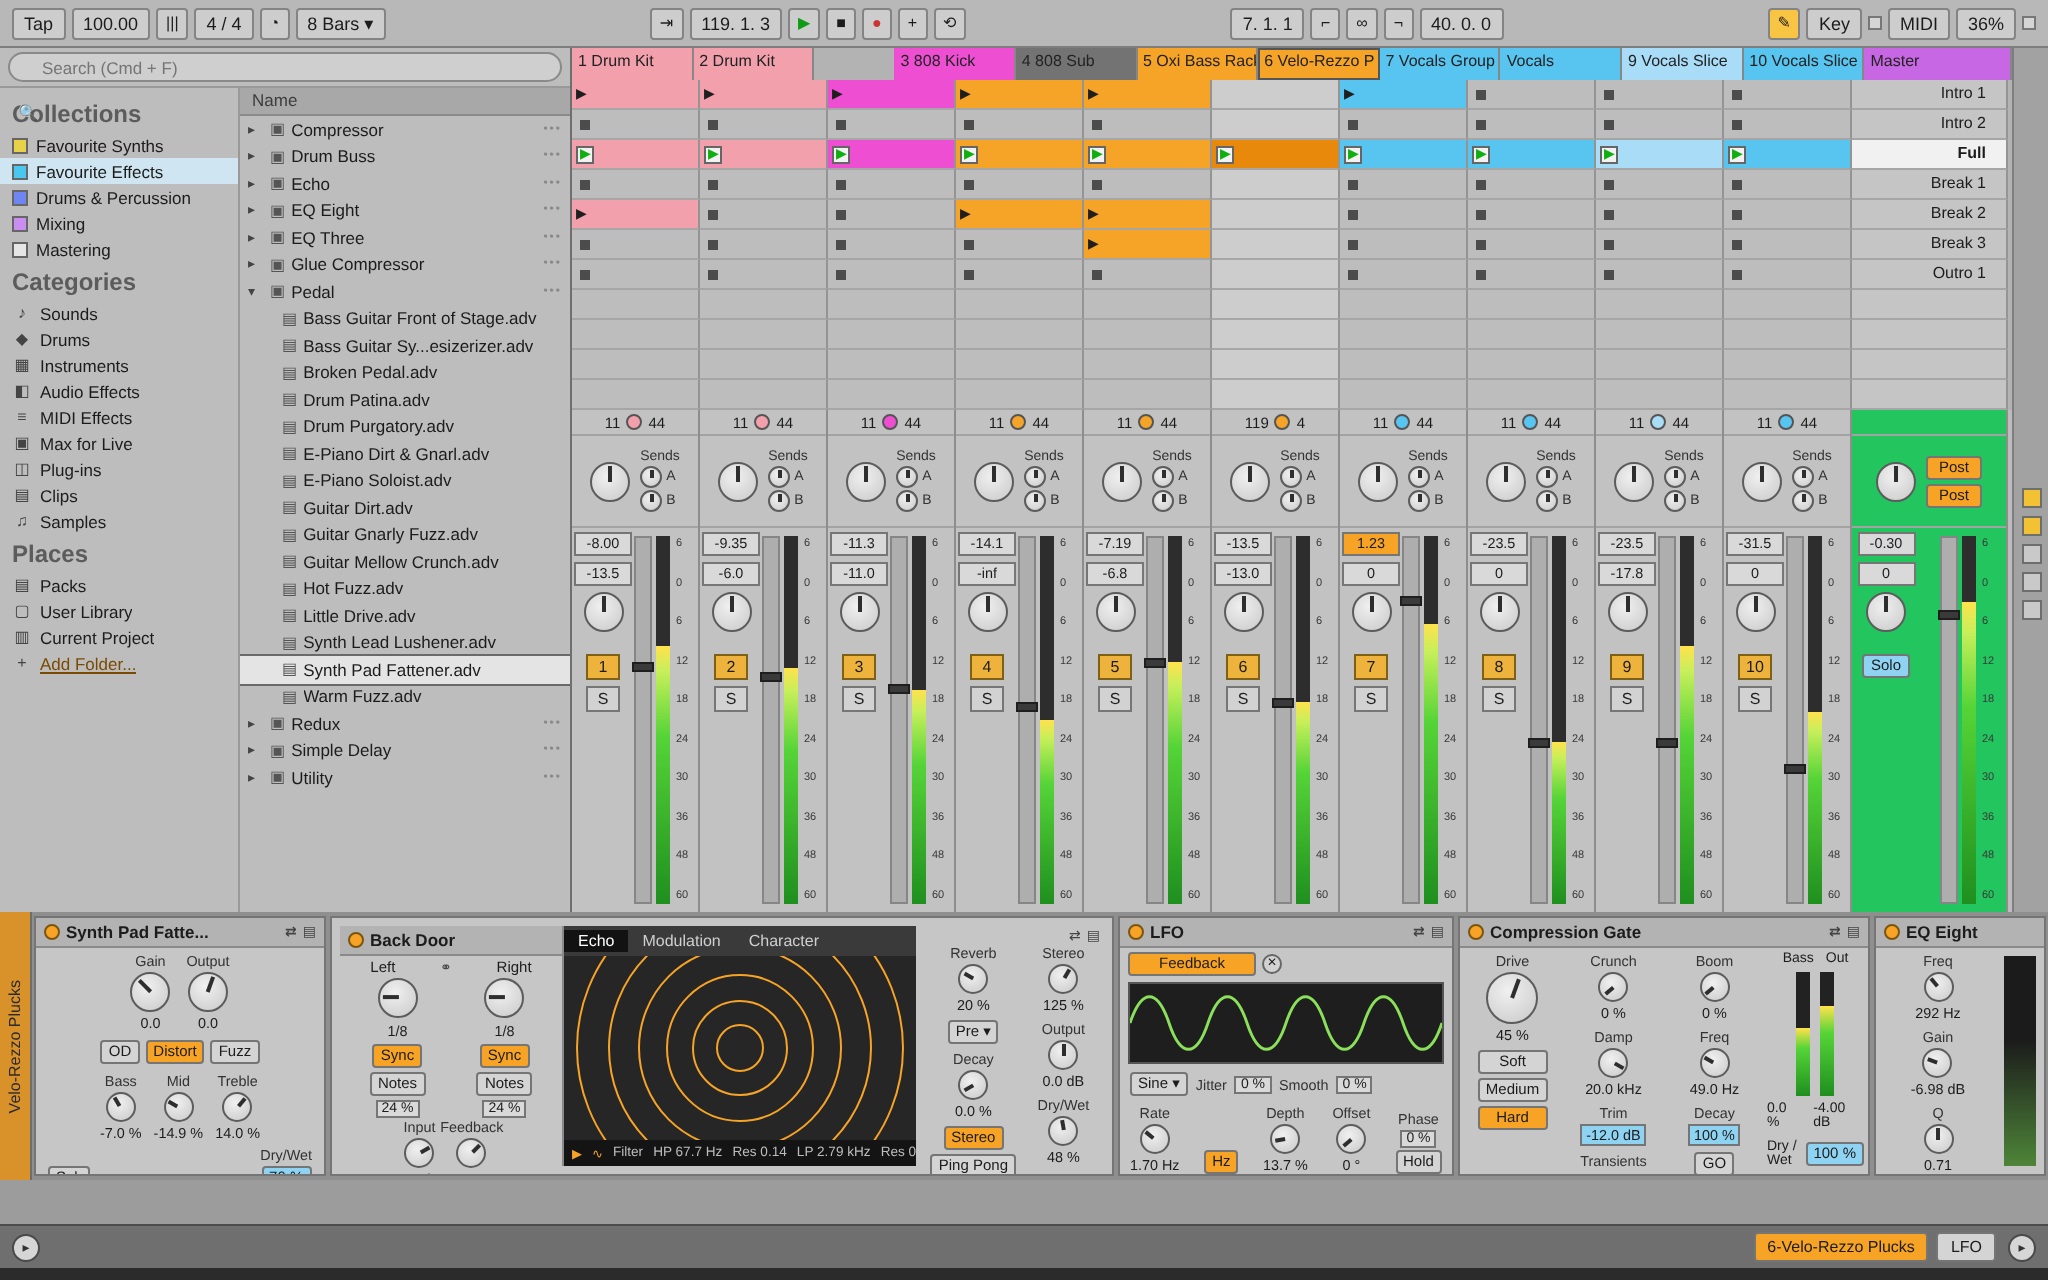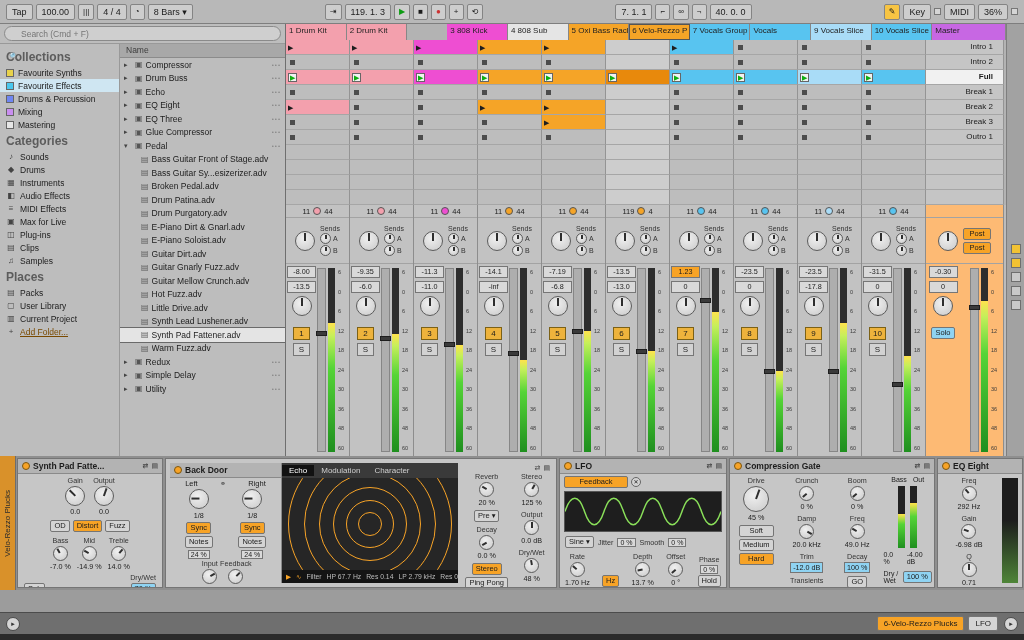--- a/index.html
+++ b/index.html
@@ -47,21 +47,21 @@
 .g-cell{width:64px;height:15px;border-right:1px solid #949494;border-bottom:1px solid #a6a6a6;background:#bdbdbd;position:relative}
 .g-cell.csel{background:#cdcdcd}
 .g-cell.clip{display:flex;align-items:center;padding-left:2px}
 .tri-dark{font-size:7px;color:#1e1e1e;line-height:1}
 .tri-green{font-size:7px;color:#0faf12;line-height:1;background:#f2f2f2;padding:0 1px;border:1px solid #666}
 .stopsq{position:absolute;left:4px;top:5px;width:5px;height:5px;background:#4c4c4c}
 .g-cell.scene{width:78px;background:#c5c5c5;font-size:8px;text-align:right;padding-right:10px;line-height:14px}
 .g-cell.ssel{background:#f1f1f1;font-weight:bold}
 #mixer{flex:1;display:flex;background:#bcbcbc}
 .strip{width:64px;border-right:1px solid #8d8d8d;display:flex;flex-direction:column;font-size:8px;background:#c2c2c2}
-.strip.mstrip{width:78px;background:#fdba74}
+.strip.mstrip{width:78px;background:#22c55e}
 .lat{height:13px;display:flex;align-items:center;justify-content:center;gap:3px;border-bottom:1px solid #a3a3a3;font-size:7.5px}
 .latdot{width:8px;height:8px;border-radius:50%;border:1px solid #555}
 .sends{height:46px;display:flex;align-items:center;justify-content:center;gap:5px;border-bottom:1px solid #a3a3a3}
 .sendcol{display:flex;flex-direction:column;gap:1px}
 .slabel,.sl{font-size:7px;color:#333}
 .srow{display:flex;align-items:center;gap:2px}
 .postcol{display:flex;flex-direction:column;gap:2px}
 .sbody{flex:1;display:flex;padding:2px 1px}
 .lcol{width:32px;display:flex;flex-direction:column;align-items:center;gap:3px}
 .vbox{width:29px;height:12px;background:#d9d9d9;border:1px solid #767676;font-size:7.2px;text-align:center;line-height:10px}
@@ -419,21 +419,21 @@
           </div>
       </div>
     </div>
   </div>
 
   <div class="session">
     <div id="track-headers">
         <div class="t-head" style="background: rgb(243, 160, 173);">1 Drum Kit</div>
         <div class="t-head" style="background: rgb(243, 160, 173);">2 Drum Kit</div>
         <div class="t-head" style="background: rgb(238, 78, 210); margin-left: 40px;">3 808 Kick</div>
-        <div class="t-head" style="background: #e5e5e5;">4 808 Sub</div>
+        <div class="t-head" style="background: #737373;">4 808 Sub</div>
         <div class="t-head" style="background: rgb(245, 164, 39);">5 Oxi Bass Rack</div>
         <div class="t-head tsel" style="background: rgb(245, 164, 39);">6 Velo-Rezzo P</div>
         <div class="t-head" style="background: rgb(88, 196, 240);">7 Vocals Group</div>
         <div class="t-head" style="background: rgb(88, 196, 240);">Vocals</div>
         <div class="t-head" style="background: rgb(169, 220, 247);">9 Vocals Slice</div>
         <div class="t-head" style="background: rgb(88, 196, 240);">10 Vocals Slice</div>
         <div class="t-head master" style="background: rgb(199, 103, 227);">Master</div>
       </div>
     <div id="clip-grid">
         <div class="g-row">

